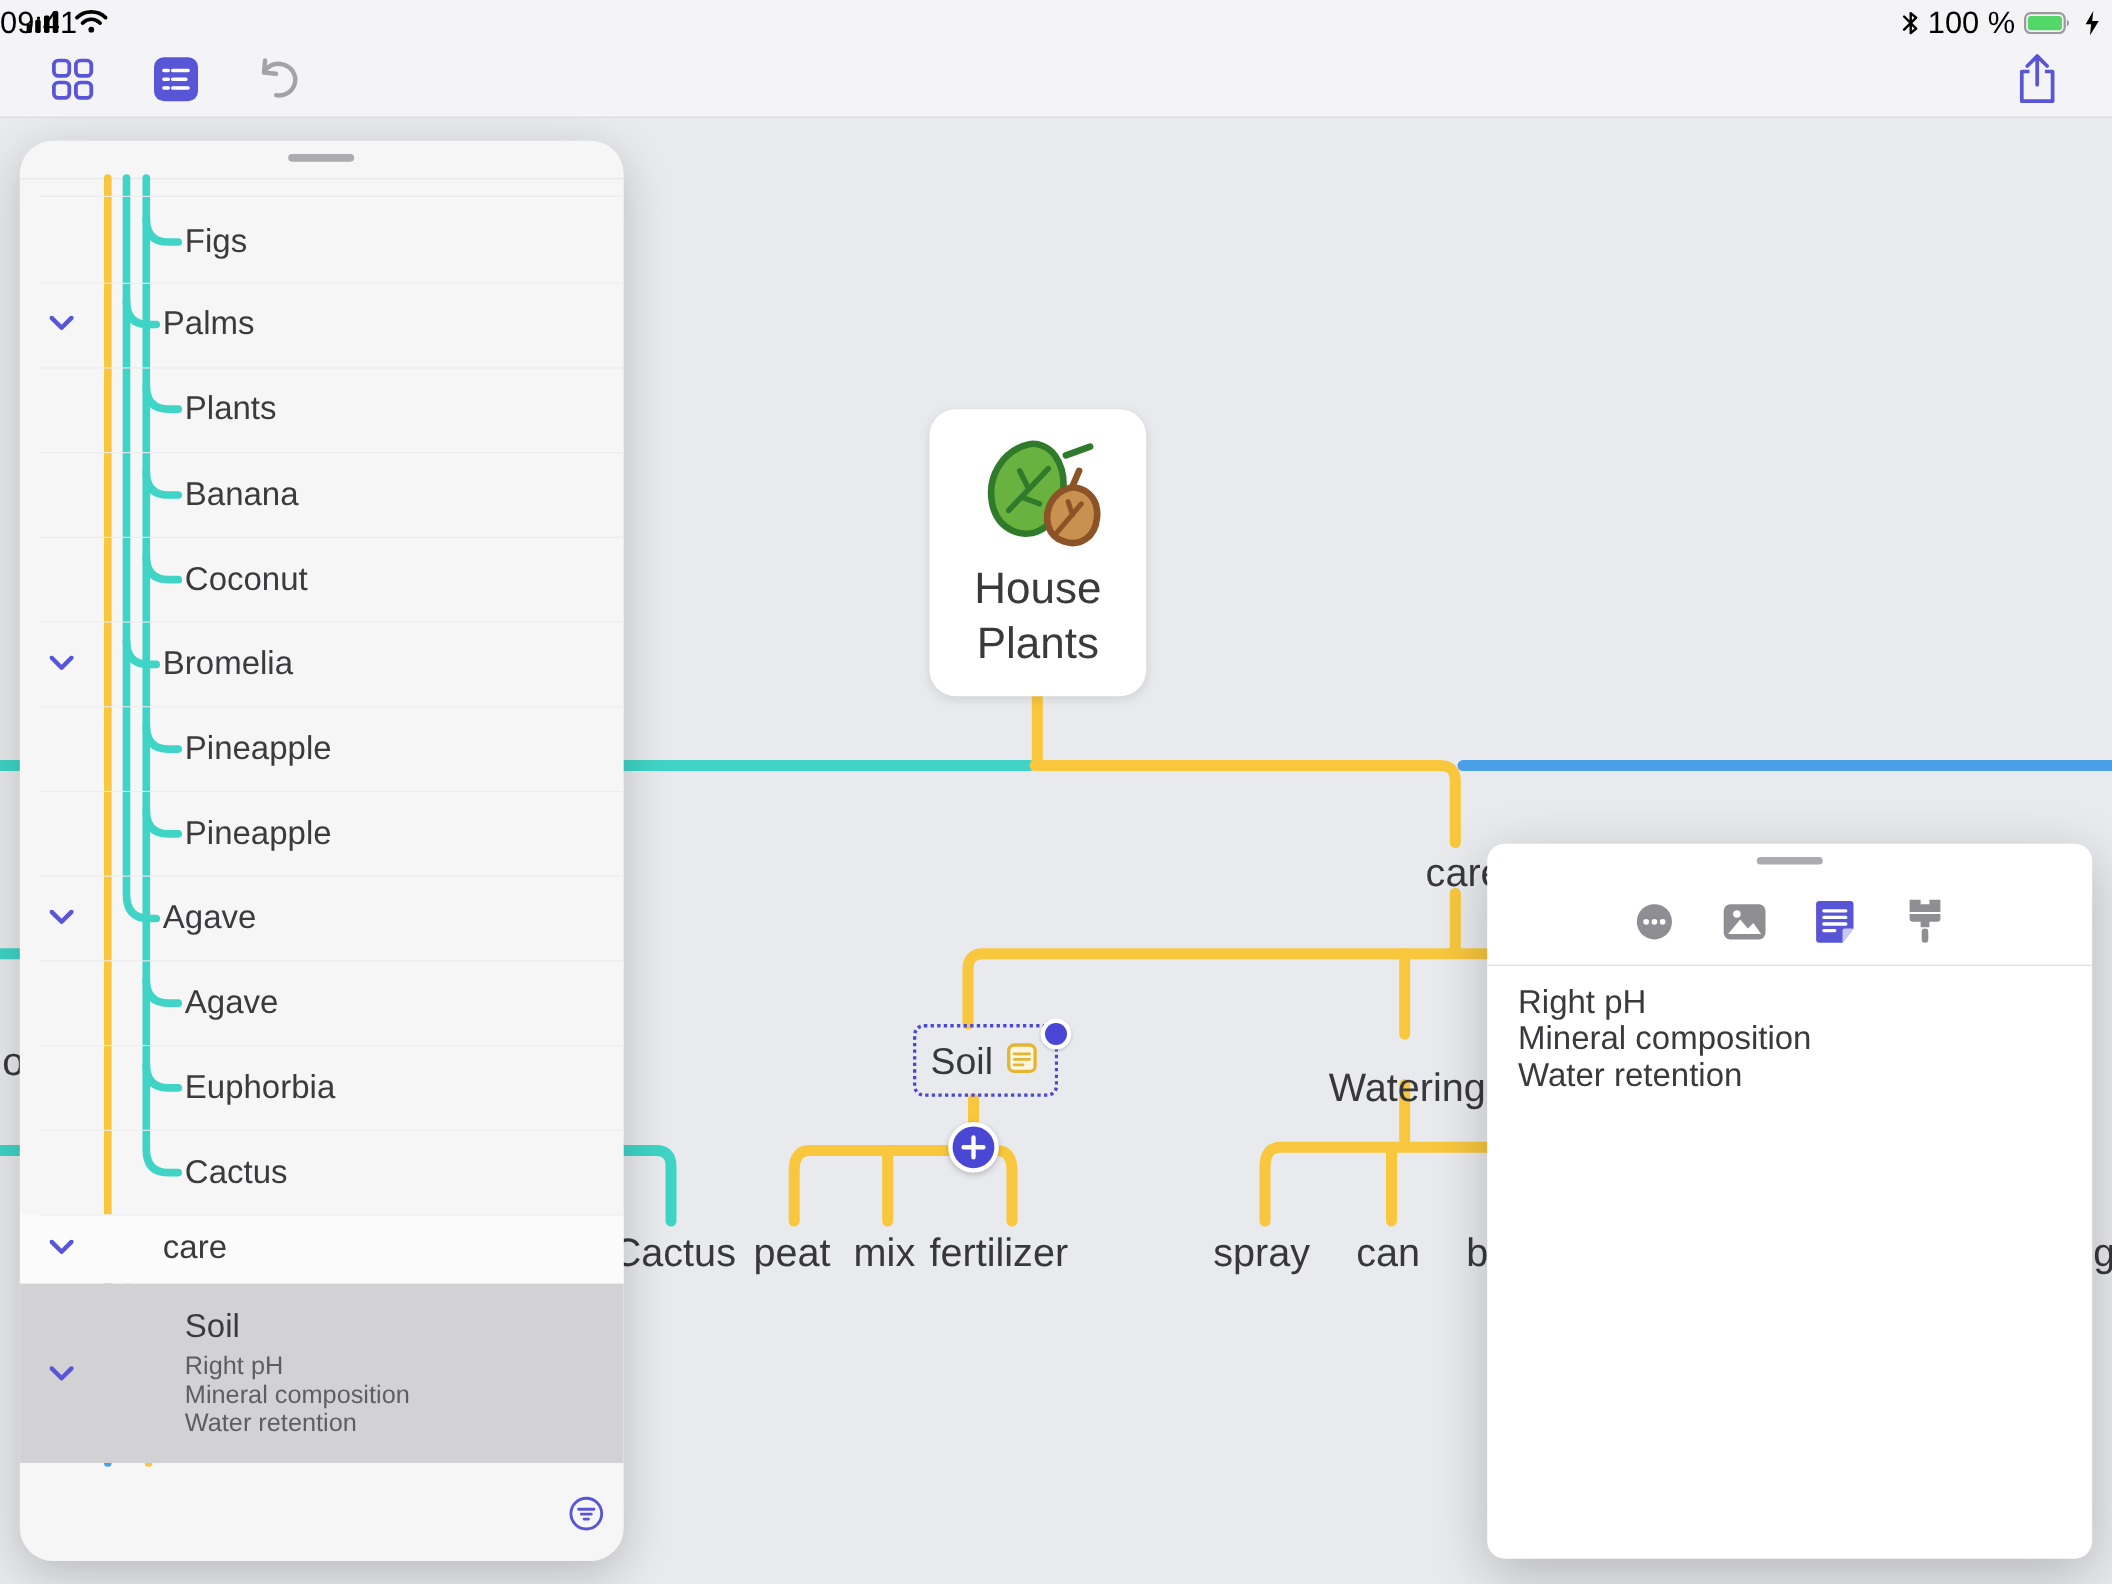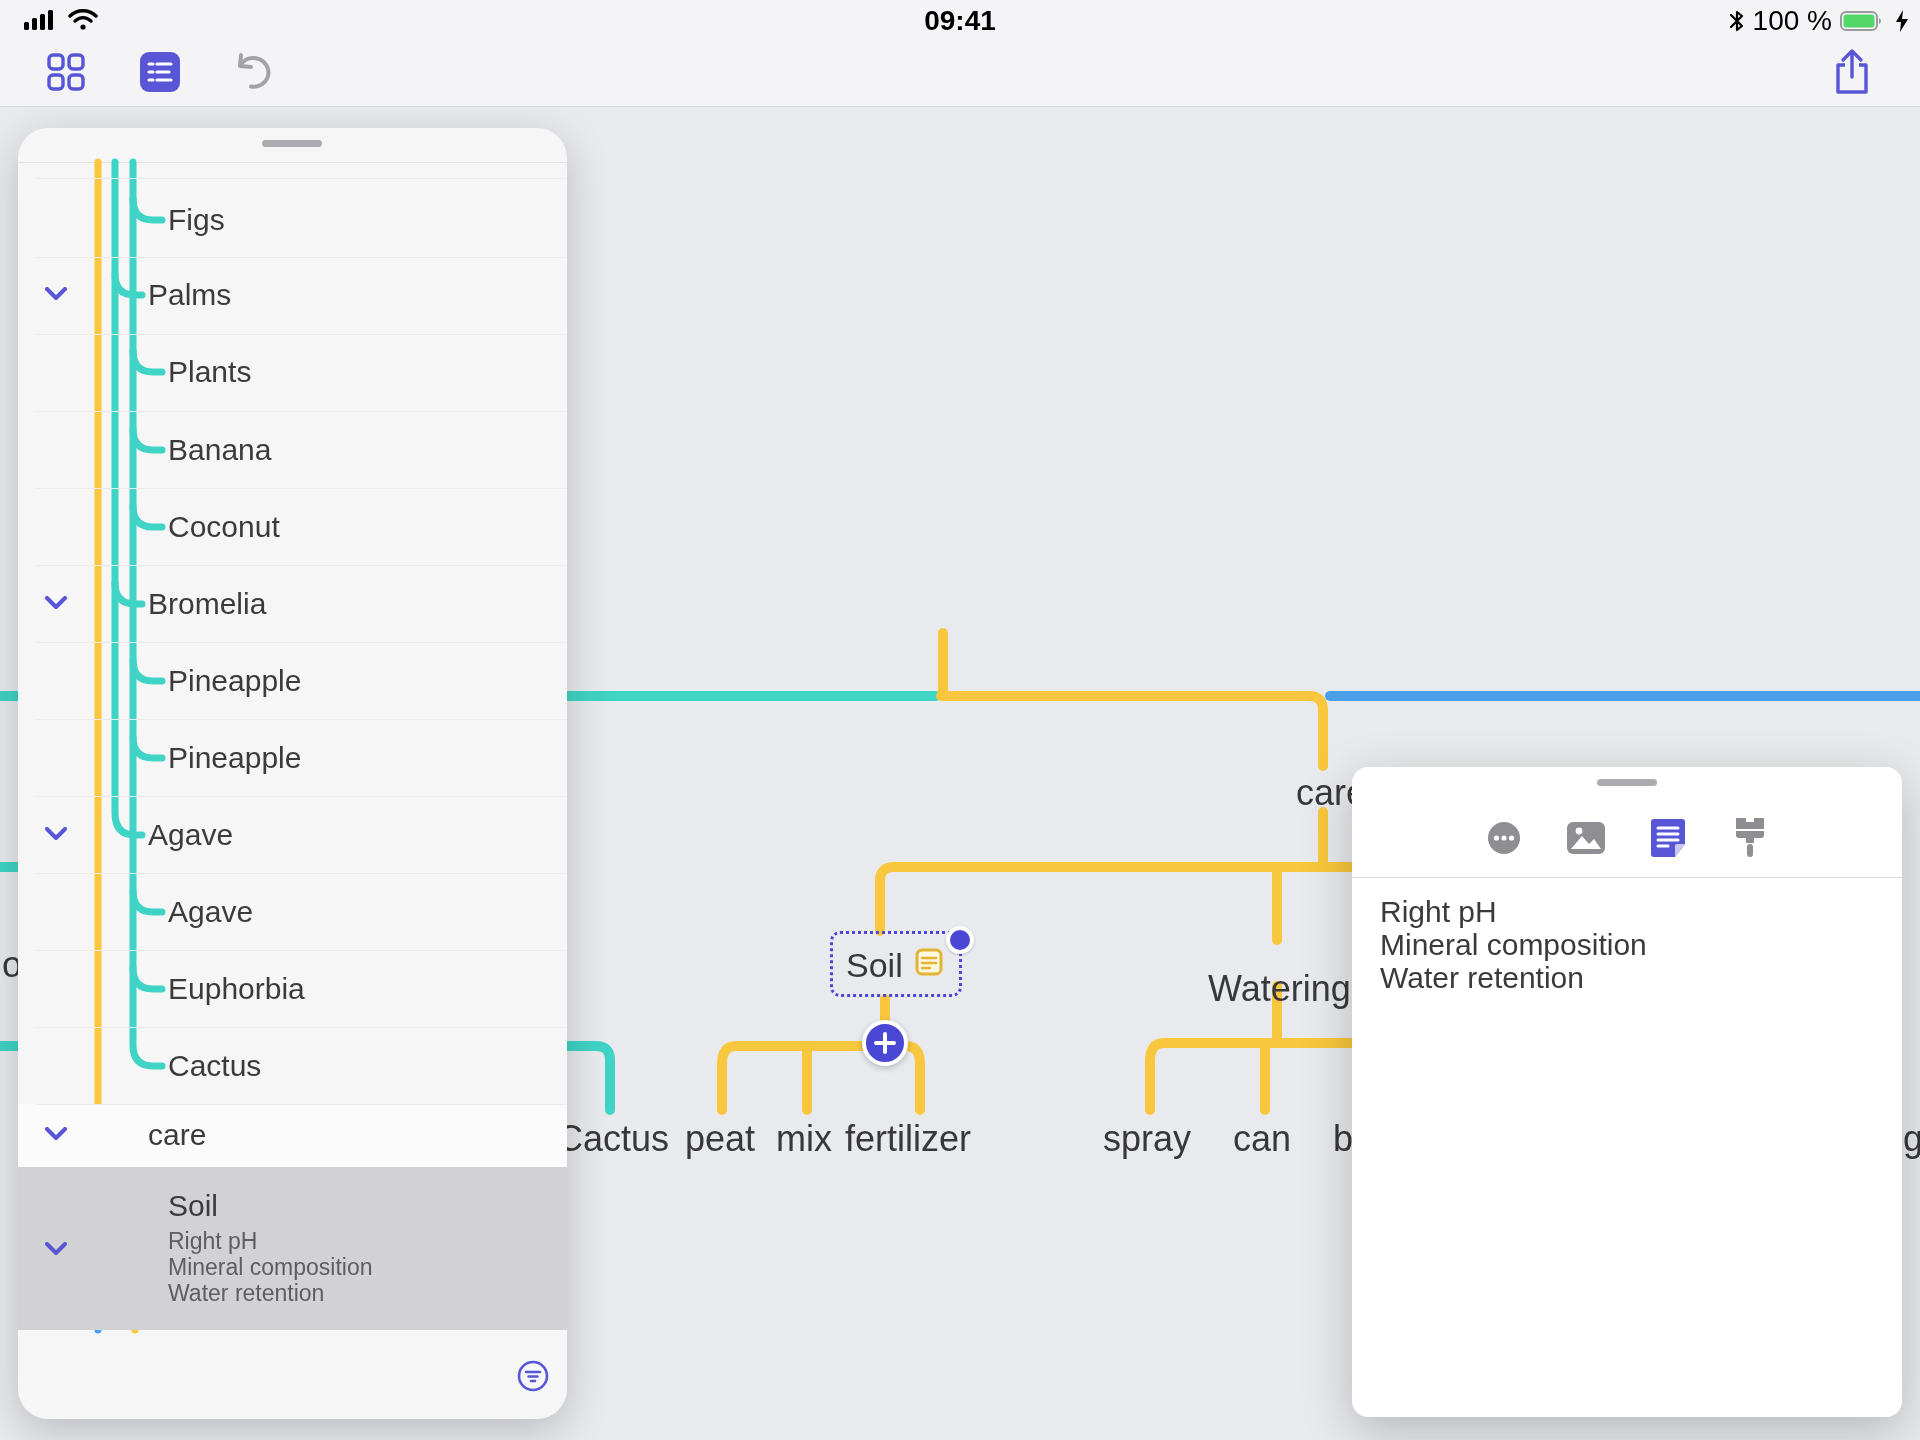--- a/index.html
+++ b/index.html
@@ -6,21 +6,21 @@
     --teal:#3fd4c6; --yellow:#f8c73d; --blue:#4b9fe9; --indigo:#5855d6;
     --sel:#4a47d5; --canvas:#e9eaed; --panel:#f6f6f7; --selrow:#d2d2d4;
     --bar:#f4f4f6; --ink:#3a3a3c; --gray:#8e8e93; --green:#53d769; --noteyellow:#e4b433;
   }
   *{margin:0;padding:0;box-sizing:border-box;}
   html,body{width:1920px;height:1440px;overflow:hidden;}
   body{font-family:"Liberation Sans",sans-serif;background:var(--canvas);color:var(--ink);}
   #app{position:relative;width:1920px;height:1440px;overflow:hidden;}
   
   .topbars{position:absolute;left:0;top:0;width:1920px;height:107px;background:var(--bar);border-bottom:1px solid #d7d7da;z-index:30;}
-  .time{position:absolute;left:0;right:0;top:5px;text-align:center;font-size:28px;font-weight:700;color:#000;}
+  .time{position:absolute;left:0;right:0;top:5px;font-size:28px;font-weight:400;color:#000;}
   .sb-left{position:absolute;left:24px;top:8px;display:flex;gap:8px;align-items:flex-end;}
   .sb-right{position:absolute;right:10px;top:5px;display:flex;gap:8px;align-items:center;}
   .sb-right .pct{font-size:28px;color:#000;}
   .tb-btn{position:absolute;top:48px;width:48px;height:48px;display:flex;align-items:center;justify-content:center;cursor:pointer;background:none;border:none;}
   .title{position:absolute;left:0;right:0;top:54px;text-align:center;font-size:36px;font-weight:600;color:#47474a;}
   
   .cnode{position:absolute;font-size:36px;color:#38383a;white-space:nowrap;z-index:2;}
   .root-node{position:absolute;left:845px;top:372px;width:197px;height:261px;background:#fff;border-radius:24px;box-shadow:0 3px 10px rgba(0,0,0,.10);z-index:3;text-align:center;}
   .root-node .t{font-size:40px;line-height:50px;color:#3a3a3c;font-weight:500;}
   .soil-box{position:absolute;left:830px;top:931px;width:132px;height:66px;border:3px dotted var(--sel);border-radius:10px;z-index:3;}
@@ -80,20 +80,34 @@
   <div class="cnode" style="left:557px;top:1118px">Cactus</div>
   <div class="cnode" style="left:685px;top:1118px">peat</div>
   <div class="cnode" style="left:776px;top:1118px">mix</div>
   <div class="cnode" style="left:845px;top:1118px">fertilizer</div>
   <div class="cnode" style="left:1103px;top:1118px">spray</div>
   <div class="cnode" style="left:1233px;top:1118px">can</div>
   <div class="cnode" style="left:1333px;top:1118px">b</div>
   <div class="cnode" style="left:2px;top:944px">o</div>
   <div class="cnode" style="left:1903px;top:1118px">gh</div>
 
+  <div class="root-node">
+    <svg width="120" height="120" style="position:absolute;left:42px;top:20px" viewBox="0 0 120 120">
+      <g stroke-linecap="round" stroke-linejoin="round">
+        <path d="M82,22 L104,14" fill="none" stroke="#2f7a2b" stroke-width="6"></path>
+        <path d="M48,12 C24,18 10,42 15,66 C20,90 44,100 62,88 C80,76 86,42 72,22 C66,14 56,10 48,12 Z" fill="#6ab23f" stroke="#2f7a2b" stroke-width="6"></path>
+        <path d="M30,72 L66,34 M40,36 L48,52 M58,66 L42,60" fill="none" stroke="#2f7a2b" stroke-width="5"></path>
+        <path d="M88,50 L94,36" fill="none" stroke="#8c5426" stroke-width="6"></path>
+        <path d="M84,52 C70,56 62,72 66,86 C70,100 88,106 100,98 C112,90 114,68 104,58 C98,52 90,50 84,52 Z" fill="#c9914f" stroke="#8c5426" stroke-width="6"></path>
+        <path d="M74,92 L96,66 M84,64 L88,76" fill="none" stroke="#8c5426" stroke-width="4.5"></path>
+      </g>
+    </svg>
+    <div class="t" style="position:absolute;left:0;width:100%;top:138px">House</div>
+    <div class="t" style="position:absolute;left:0;width:100%;top:188px">Plants</div>
+  </div>
 
   <div class="soil-box">
     <span class="txt">Soil</span>
     <svg width="28" height="28" style="position:absolute;left:82px;top:14px" viewBox="0 0 28 28">
       <rect x="2" y="2" width="24" height="24" rx="5" fill="#fdf6e0" stroke="var(--noteyellow)" stroke-width="3"></rect>
       <path d="M7,10 H21 M7,15 H21 M7,20 H15" stroke="var(--noteyellow)" stroke-width="2.5" stroke-linecap="round"></path>
     </svg>
   </div>
   <div class="blue-dot"></div>
   <div class="add-btn">

